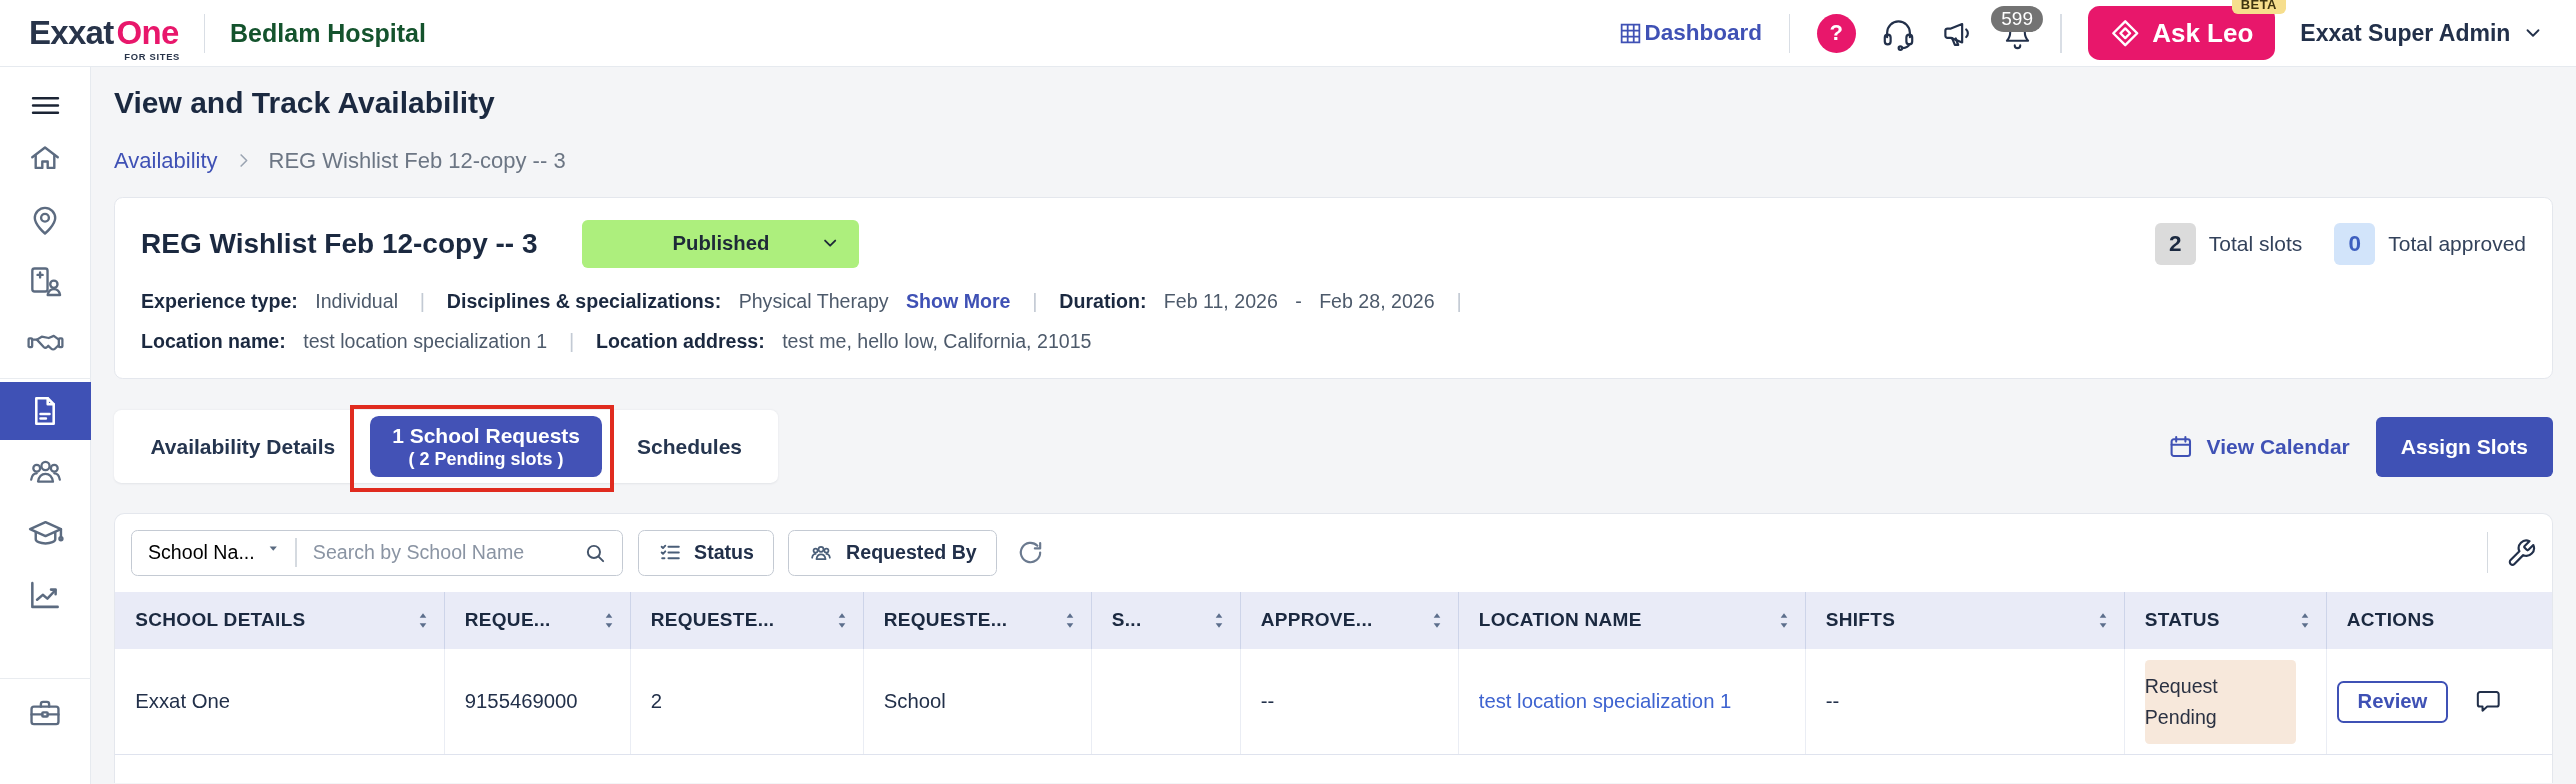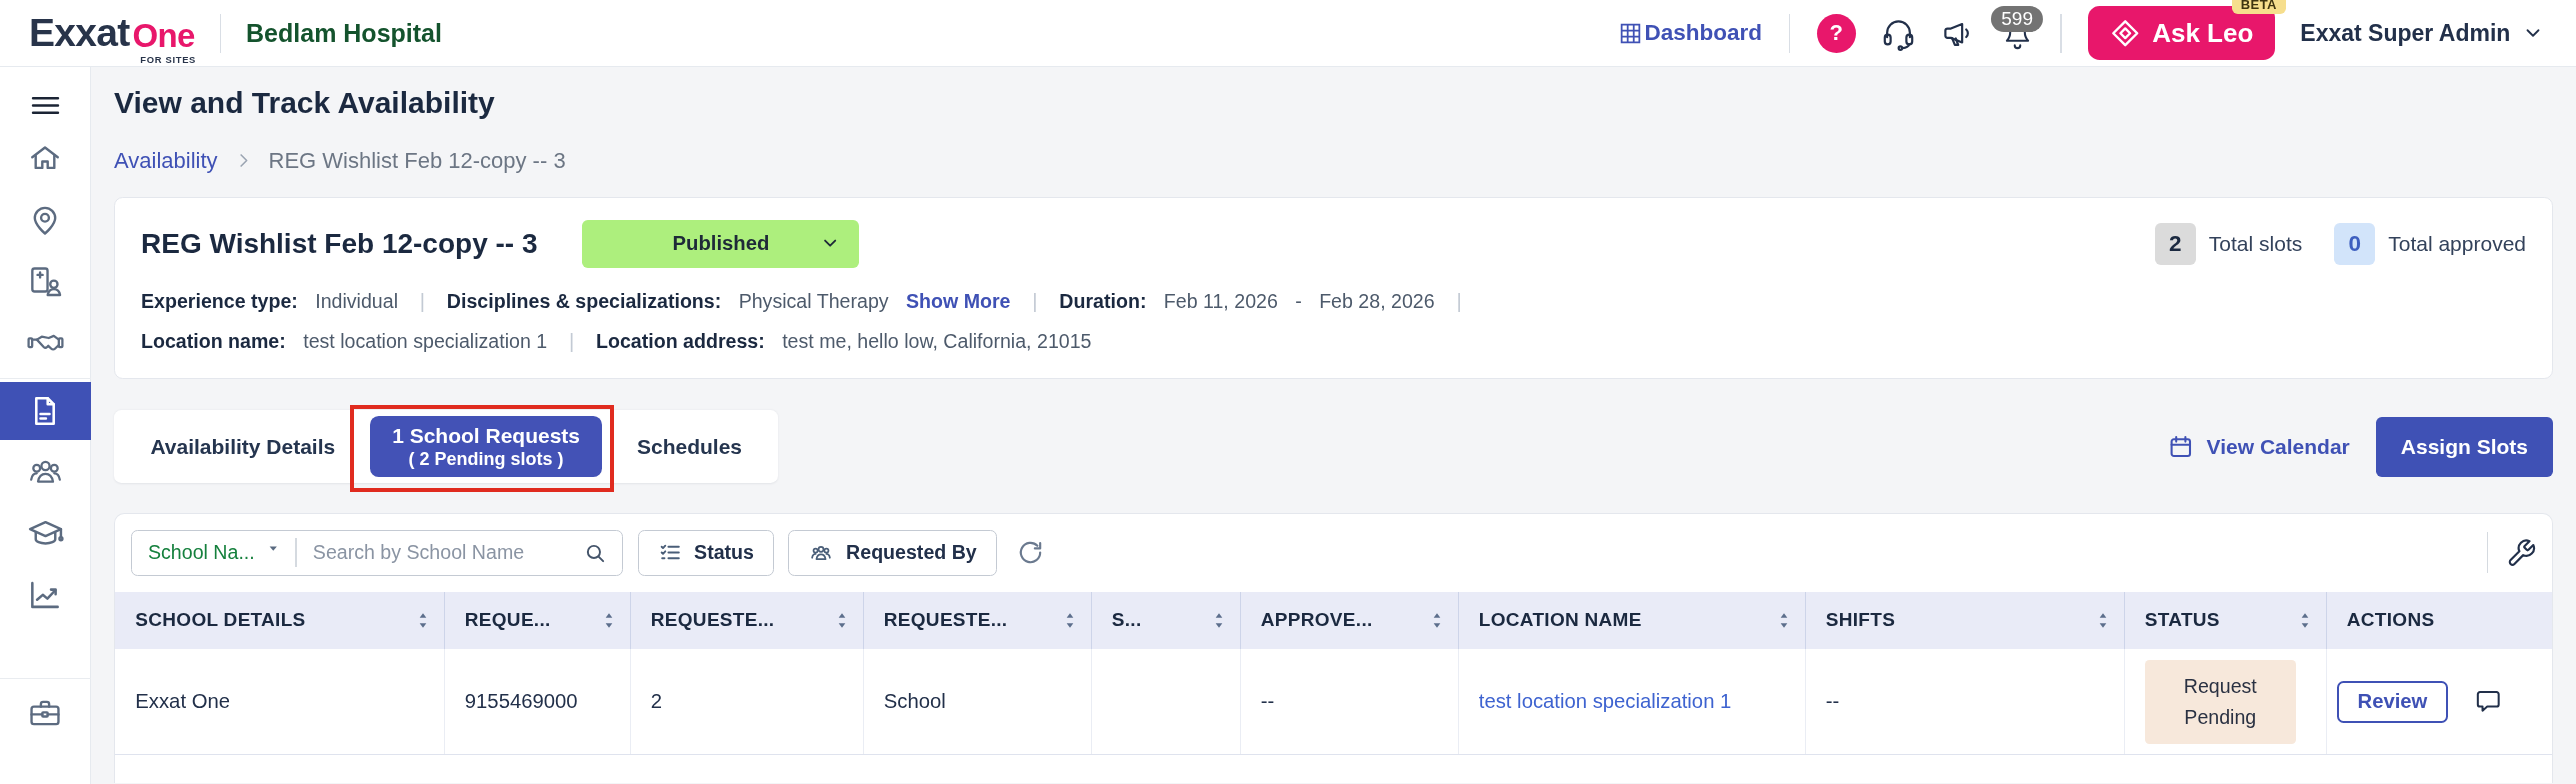--- a/index.html
+++ b/index.html
@@ -2,21 +2,21 @@
 <html style="font-size:11.6px"><head>
 <meta charset="utf-8">
 <style>
   * { margin:0; padding:0; box-sizing:border-box; }
   html,body { width:2576px; height:785px; overflow:hidden; }
   body { font-family:"Liberation Sans", sans-serif; background:#F4F5F7; color:#1B2940; }
 
   
   .topbar { height:67px; background:#fff; border-bottom:1.5px solid #E6EAEF; display:flex; align-items:center; padding:0 32px 0 29px; }
   .brand { display:flex; align-items:flex-end; gap:2.9px; position:relative; }
-  .brand-primary { font-size:39px; font-weight:800; color:#28344A; letter-spacing:-0.7px; }
+  .brand-primary { font-size:33px; font-weight:800; color:#28344A; letter-spacing:-0.7px; }
   .brand-secondary { font-size:33px; font-weight:800; color:#E8176B; letter-spacing:-0.7px; }
   .brand-tagline { position:absolute; right:-1.5px; bottom:-10.2px; font-size:9.4px; font-weight:700; color:#28344A; letter-spacing:0.7px;margin-left:15px; }
   .vdiv { width:1.5px; height:39px; background:#D9DEE5; margin:0 25px; }
   .org-name { font-size:25px; font-weight:600; color:#14532d; }
   .topbar-right { margin-left:auto; display:flex; align-items:center; gap:25px; }
   .dashboard-link { display:flex; align-items:center; gap:2px; color:#3F51B5; font-size:22.5px; font-weight:700; cursor:pointer; }
   .icon { display:inline-block; }
   .help-circle { width:39px; height:39px; border-radius:50%; background:#E8176B; color:#fff; font-size:22px; font-weight:800; display:flex; align-items:center; justify-content:center; cursor:pointer; }
   .top-ic { color:#22304A; }
   .bell-wrap { position:relative; padding-top:7.3px; }
@@ -72,21 +72,21 @@
   .tab-active .l2 { font-size:18px; font-weight:600; line-height:1.25; }
   .annotation-box { position:absolute; left:-20.3px; right:-11.6px; top:-11.6px; bottom:-14.5px; border:4.4px solid #E02B1F; pointer-events:none; }
   .tabs-actions { display:flex; align-items:center; gap:26px; }
   .view-calendar { display:flex; align-items:center; gap:11.6px; color:#3F51B5; font-size:21px; font-weight:700; cursor:pointer; }
   .assign-btn { background:#3F51B5; color:#fff; border:none; border-radius:5.8px; height:60px; padding:0 25px; font-size:21px; font-weight:600; cursor:pointer; font-family:inherit; }
 
   
   .table-card { margin-top:23px; border-radius:10.2px 10.2px 0 0; height:270px; overflow:hidden; border-bottom:none; }
   .filter-row { display:flex; align-items:center; padding:16px 16px 16px 16px; }
   .search-combo { display:flex; align-items:center; height:46px; border:1.5px solid #C4CAD3; border-radius:6.5px; width:492px; background:#fff; }
-  .search-cat { display:flex; align-items:flex-start; gap:11.6px; padding:0 14.5px 0 16px; font-size:19.6px; color:#15803d; cursor:pointer; white-space:nowrap; }
+  .search-cat { display:flex; align-items:flex-start; gap:11.6px; padding:0 14.5px 0 16px; font-size:19.6px; color:#000000; cursor:pointer; white-space:nowrap; }
   .search-cat .caret { color:#5A6A80; }
   .combo-div { width:1.5px; height:29px; background:#D5DAE0; }
   .search-input { flex:1; border:none; outline:none; font-size:19.6px; color:#22304A; padding:0 11.6px 0 16px; font-family:inherit; background:transparent; }
   .search-input::placeholder { color:#8A94A3; }
   .search-ic { color:#44546A; margin-right:14.5px; }
   .filter-btn { display:flex; align-items:center; gap:11.6px; height:46px; border:1.5px solid #C4CAD3; border-radius:6.5px; background:#fff; padding:0 19px; margin-left:14.5px; font-size:19.6px; font-weight:600; color:#22304A; cursor:pointer; font-family:inherit; }
   .filter-btn .f-ic { color:#4A5E78; }
   .refresh-ic { color:#6B7A8F; margin-left:19px; cursor:pointer; }
   .filter-right { margin-left:auto; display:flex; align-items:center; gap:17.4px; }
   .filter-right .vline { width:1.5px; height:41px; background:#D5DAE0; }
@@ -94,21 +94,21 @@
 
   table { border-collapse:collapse; table-layout:fixed; width:100%; }
   thead th { background:#E9EBF7; height:57px; font-size:19px; font-weight:700; color:#1B2940; text-align:left; padding:0 13px 0 20.3px; letter-spacing:0.3px; border-right:1.5px solid #CDD4E9; cursor:pointer; }
   thead th:last-child { border-right:none; }
   .th-inner { display:flex; align-items:center; justify-content:space-between; gap:7.3px; }
   .th-label { overflow:hidden; white-space:nowrap; }
   .sort-ic { color:#5C6E8C; flex:0 0 auto; }
   tbody td { height:106px; font-size:20.3px; color:#22304A; padding:0 13px 0 20.3px; border-right:1.5px solid #EAEDF4; border-bottom:1.5px solid #DFE3EE; background:#fff; vertical-align:middle; }
   tbody td:last-child { border-right:none;padding-left:10px; }
   .cell-link { color:#3E63D0; cursor:pointer; }
-  .pending-badge { background:#F7E8DB; border-radius:4.4px; width:151px; padding:11.6px 0; text-align:center; font-size:19.6px; color:#2A3142; line-height:1.55; }
+  .pending-badge { background:#F7E8DB; border-radius:4.4px; width:151px; padding:11.6px 0; text-align:left; font-size:19.6px; color:#2A3142; line-height:1.55; }
   .actions-cell-inner { display:flex; align-items:center; gap:25px; }
   .review-btn { border:2.2px solid #3F51B5; background:#fff; color:#3F51B5; border-radius:6.5px; font-size:20.3px; font-weight:600; padding:7.3px 19px; cursor:pointer; font-family:inherit; }
   .chat-ic { color:#22304A; cursor:pointer; }
 
   svg { display:block; }
 </style>
 </head>
 <body>
 
 <header class="topbar">

